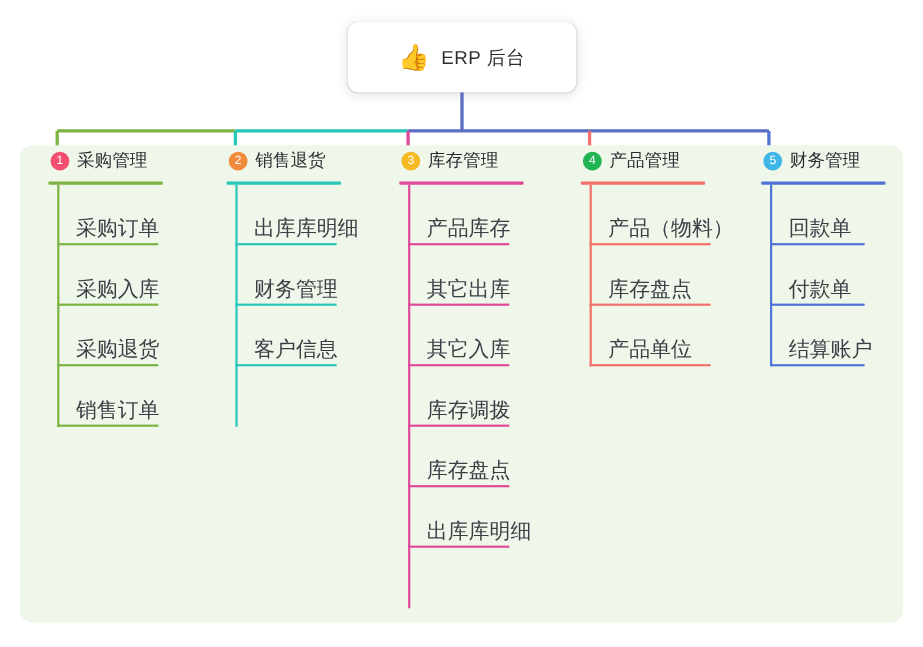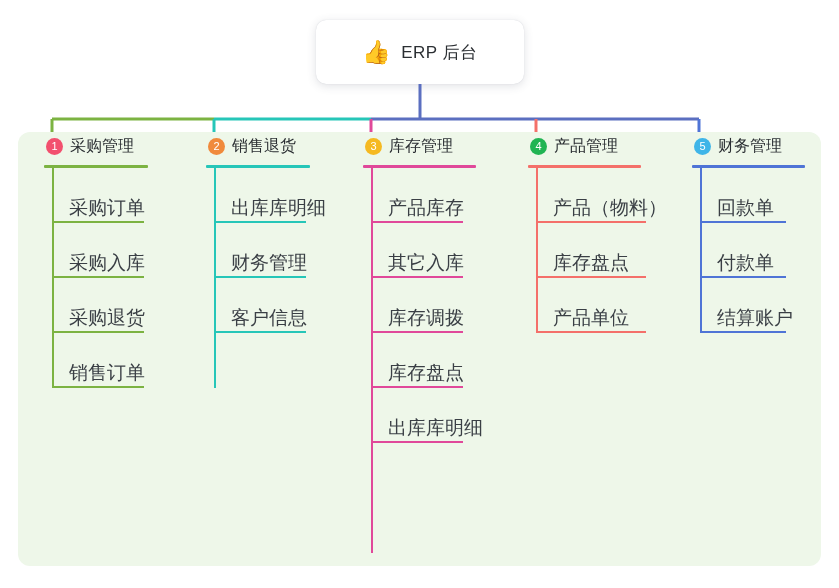--- a/index.html
+++ b/index.html
@@ -208,20 +208,24 @@
             <span class="col-title">库存管理</span>
           </div>
           <div class="col-rule" style="width: 113px; background: rgb(224, 73, 154);"></div>
           <div class="items">
             <div class="spine" style="background: rgb(224, 73, 154); height: 385px;"></div>
             <div class="item">
               <span class="item-label">产品库存</span>
               <div class="item-rule" style="width: 92px; background: rgb(224, 73, 154);"></div>
             </div>
             <div class="item">
+              <span class="item-label">其它出库</span>
+              <div class="item-rule" style="width: 92px; background: rgb(224, 73, 154);"></div>
+            </div>
+            <div class="item">
               <span class="item-label">其它入库</span>
               <div class="item-rule" style="width: 92px; background: rgb(224, 73, 154);"></div>
             </div>
             <div class="item">
               <span class="item-label">库存调拨</span>
               <div class="item-rule" style="width: 92px; background: rgb(224, 73, 154);"></div>
             </div>
             <div class="item">
               <span class="item-label">库存盘点</span>
               <div class="item-rule" style="width: 92px; background: rgb(224, 73, 154);"></div>

